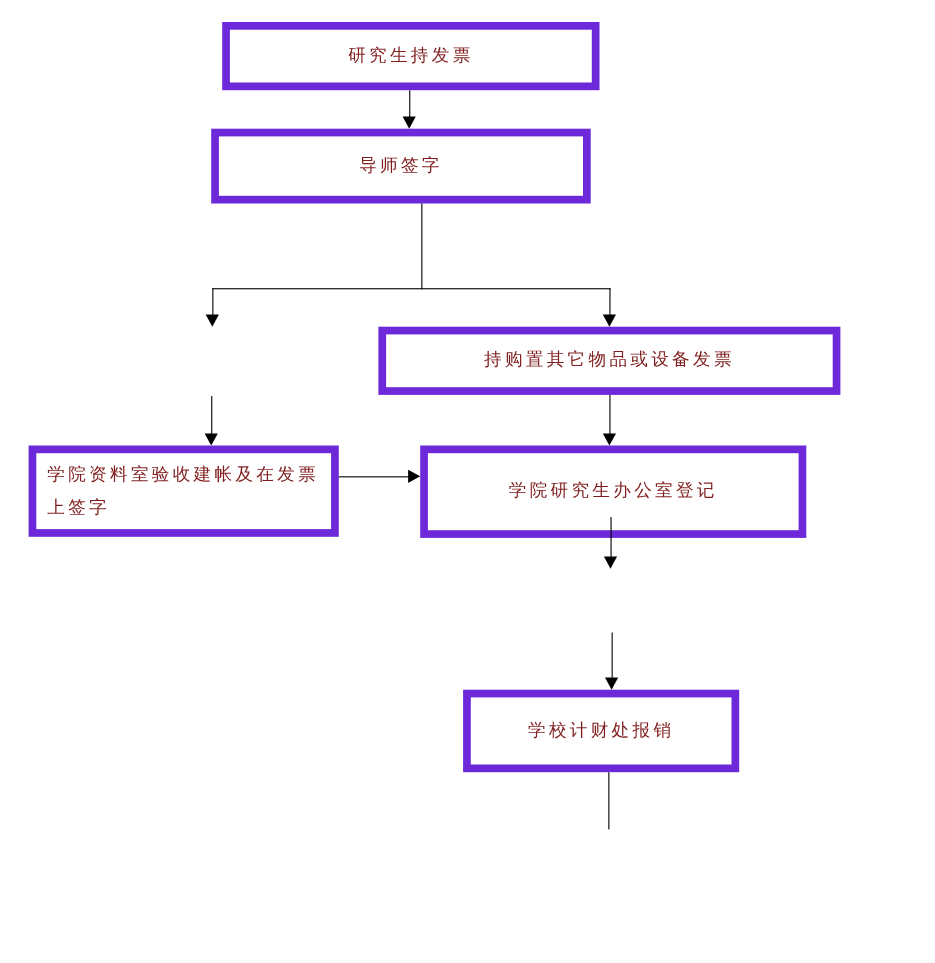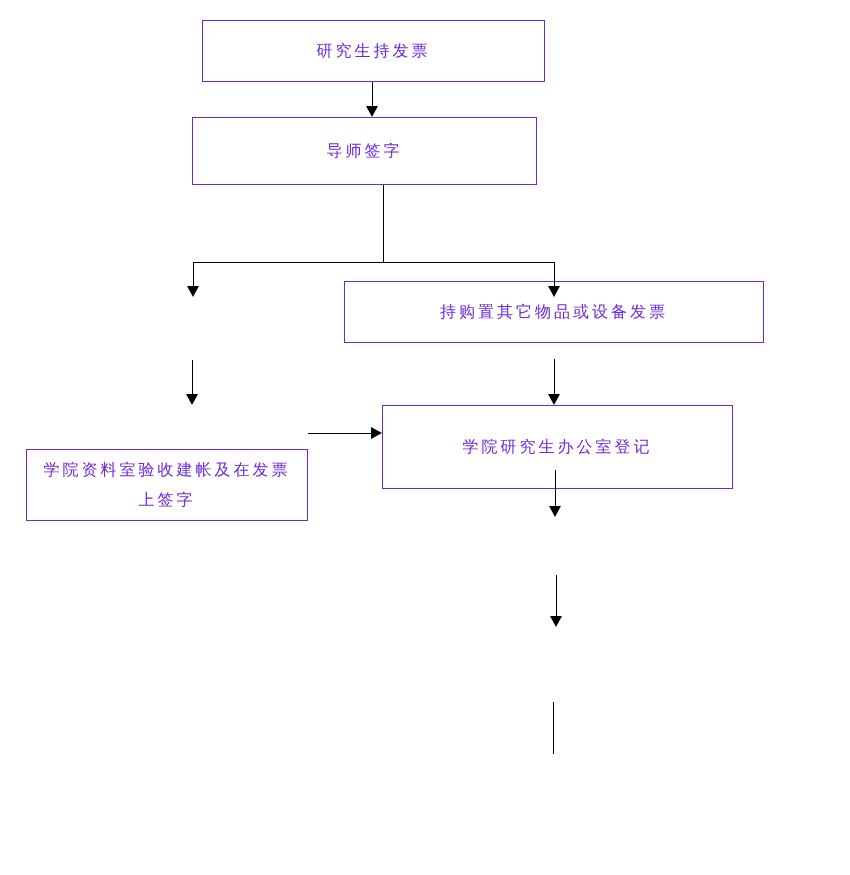--- a/index.html
+++ b/index.html
@@ -10,30 +10,29 @@
   #canvas {
     position: relative;
     width: 850px;
     height: 875px;
     background: #ffffff;
     font-family: "Liberation Serif", "DejaVu Serif", serif;
     overflow: hidden;
   }
   .node {
     position: absolute;
-    border: 1px solid #6d28d9;
+    border: 7px solid #6d28d9;
     background: #ffffff;
     display: flex;
     align-items: center;
     justify-content: center;
-    text-align: center;
     font-size: 16px;
     letter-spacing: 3px;
     line-height: 30px;
-    color: #6d28d9;
+    color: #7f1d1d;
     box-sizing: border-box;
     padding: 0 10px;
   }
   .stem-v {
     position: absolute;
     width: 1px;
     background: #000000;
   }
   .stem-h {
     position: absolute;
@@ -54,22 +53,22 @@
     height: 0;
     border-top: 6px solid transparent;
     border-bottom: 6px solid transparent;
     border-left: 11px solid #000000;
   }
 
   
   #n1 { left: 202px; top: 20px;  width: 343px; height: 62px; }
   #n2 { left: 192px; top: 117px; width: 345px; height: 68px; }
   #n3 { left: 48px;  top: 297px; width: 265px; height: 63px; }
-  #n4 { left: 344px; top: 281px; width: 420px; height: 62px; }
-  #n5 { left: 26px;  top: 405px; width: 282px; height: 72px; margin-top: 44px; }
+  #n4 { left: 344px; top: 297px; width: 420px; height: 62px; }
+  #n5 { left: 26px;  top: 405px; width: 282px; height: 83px; }
   #n6 { left: 382px; top: 405px; width: 351px; height: 84px; }
   #n7 { left: 378px; top: 517px; width: 352px; height: 58px; }
   #n8 { left: 421px; top: 627px; width: 251px; height: 75px; }
   #n9 { left: 311px; top: 754px; width: 494px; height: 55px; }
 
   
   #c1  { left: 372px; top: 82px;  height: 25px; }   
   #a1  { left: 366px; top: 106px; }
   #c2  { left: 383px; top: 185px; height: 78px; }   
   #c3  { left: 193px; top: 262px; width: 362px; }   
@@ -92,20 +91,21 @@
 </head>
 <body>
 
 <div id="canvas">
 
   <div class="node" id="n1">研究生持发票</div>
   <div class="node" id="n2">导师签字</div>
   <div class="node" id="n4">持购置其它物品或设备发票</div>
   <div class="node" id="n5">学院资料室验收建帐及在发票上签字</div>
   <div class="node" id="n6">学院研究生办公室登记</div>
+  <div class="node" id="n8">学校计财处报销</div>
 
   <div class="stem-v" id="c1"></div>
   <div class="arrow-down" id="a1"></div>
 
   <div class="stem-v" id="c2"></div>
   <div class="stem-h" id="c3"></div>
 
   <div class="stem-v" id="c4"></div>
   <div class="arrow-down" id="a4"></div>
 

